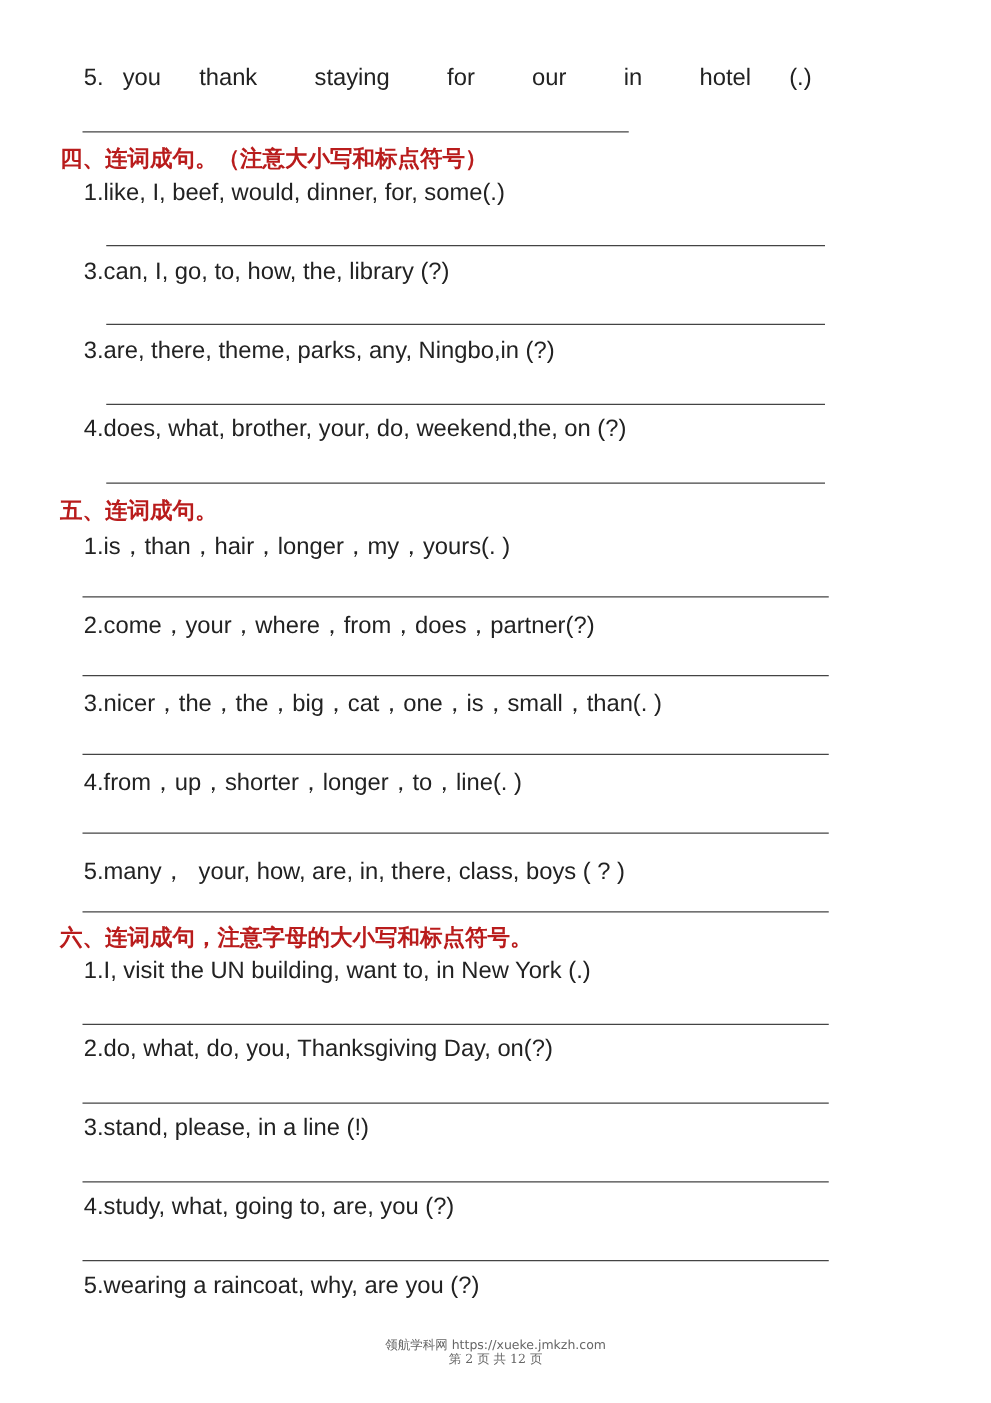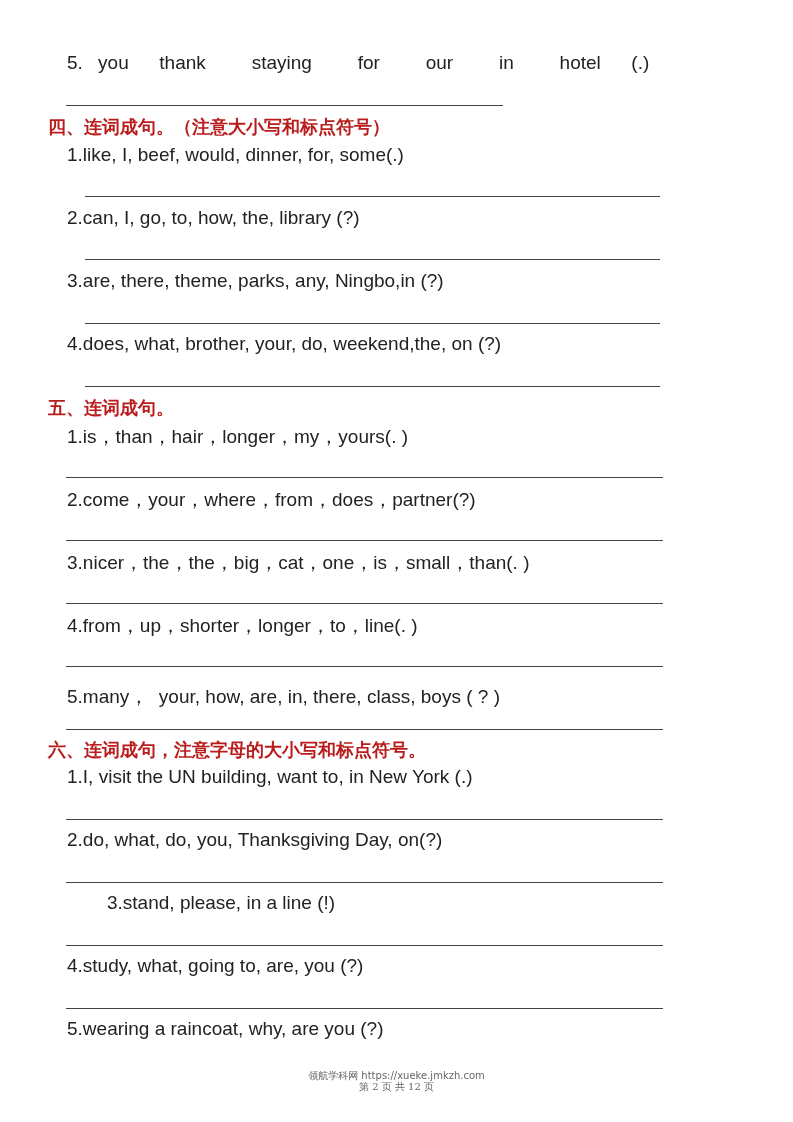--- a/index.html
+++ b/index.html
@@ -14,21 +14,21 @@
 </style>
 </head>
 <body>
 
 <div class="q spaced" style="left:67px; top:52px;">5. you  thank   staying   for   our   in   hotel  (.)</div>
 <div class="line" style="left:66px; top:105px; width:437px;"></div>
 
 <div class="h" style="left:48px; top:115px;">四、连词成句。（注意大小写和标点符号）</div>
 <div class="q" style="left:67px; top:144px;">1.like, I, beef, would, dinner, for, some(.)</div>
 <div class="line" style="left:85px; top:196px; width:575px;"></div>
-<div class="q" style="left:67px; top:207px;">2.can, I, go, to, how, the, library (?)</div>
+<div class="q" style="left:67px; top:207px;">3.can, I, go, to, how, the, library (?)</div>
 <div class="line" style="left:85px; top:259px; width:575px;"></div>
 <div class="q" style="left:67px; top:270px;">3.are, there, theme, parks, any, Ningbo,in (?)</div>
 <div class="line" style="left:85px; top:323px; width:575px;"></div>
 <div class="q" style="left:67px; top:333px;">4.does, what, brother, your, do, weekend,the, on (?)</div>
 <div class="line" style="left:85px; top:386px; width:575px;"></div>
 
 <div class="h" style="left:48px; top:396px;">五、连词成句。</div>
 <div class="q" style="left:67px; top:424px;">1.is，than，hair，longer，my，yours(. )</div>
 <div class="line" style="left:66px; top:477px; width:597px;"></div>
 <div class="q" style="left:67px; top:487px;">2.come，your，where，from，does，partner(?)</div>
@@ -38,20 +38,20 @@
 <div class="q" style="left:67px; top:613px;">4.from，up，shorter，longer，to，line(. )</div>
 <div class="line" style="left:66px; top:666px; width:597px;"></div>
 <div class="q" style="left:67px; top:684px;">5.many，  your, how, are, in, there, class, boys ( ? )</div>
 <div class="line" style="left:66px; top:729px; width:597px;"></div>
 
 <div class="h" style="left:48px; top:738px;">六、连词成句，注意字母的大小写和标点符号。</div>
 <div class="q" style="left:67px; top:766px;">1.I, visit the UN building, want to, in New York (.)</div>
 <div class="line" style="left:66px; top:819px; width:597px;"></div>
 <div class="q" style="left:67px; top:829px;">2.do, what, do, you, Thanksgiving Day, on(?)</div>
 <div class="line" style="left:66px; top:882px; width:597px;"></div>
-<div class="q" style="left:67px; top:892px;margin-left:40px;">3.stand, please, in a line (!)</div>
+<div class="q" style="left:67px; top:892px;">3.stand, please, in a line (!)</div>
 <div class="line" style="left:66px; top:945px; width:597px;"></div>
 <div class="q" style="left:67px; top:955px;">4.study, what, going to, are, you (?)</div>
 <div class="line" style="left:66px; top:1008px; width:597px;"></div>
 <div class="q" style="left:67px; top:1018px;">5.wearing a raincoat, why, are you (?)</div>
 
 <div class="footer pg">第 2 页 共 12 页</div>
 <div class="footer wm">领航学科网 https://xueke.jmkzh.com</div>
 
 </body></html>

